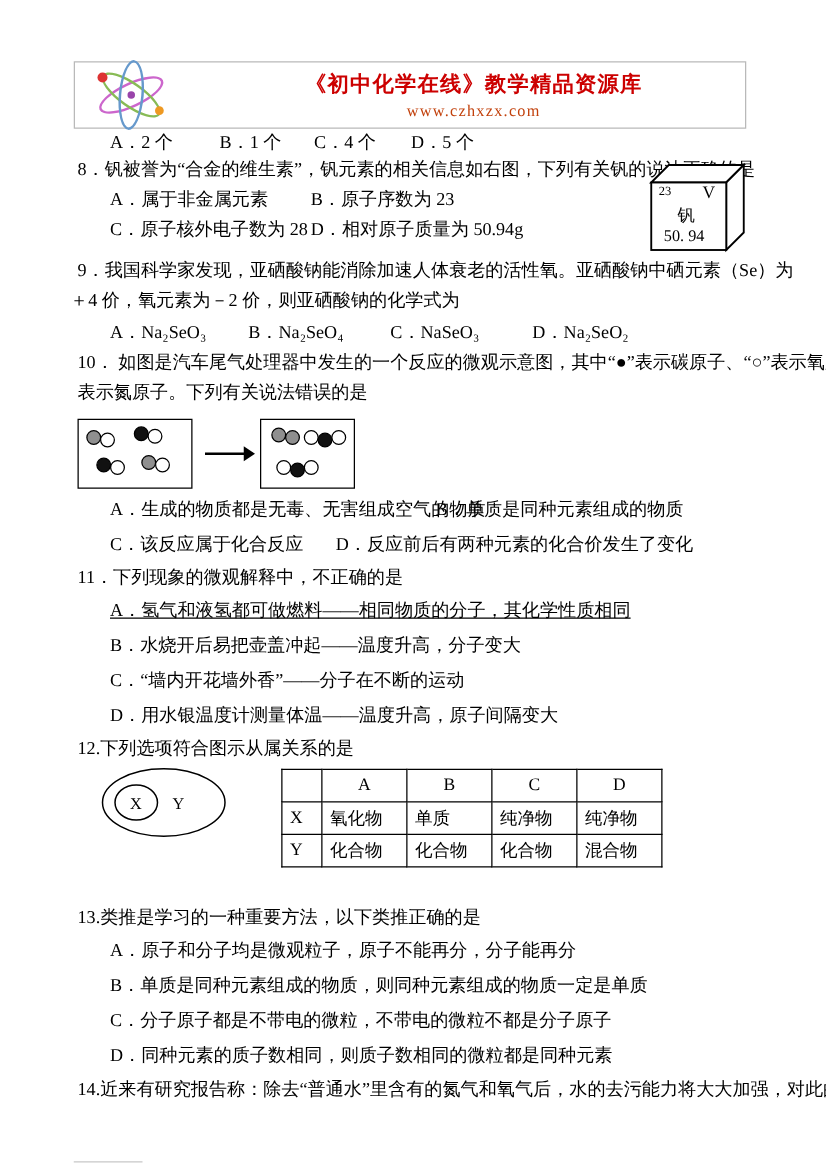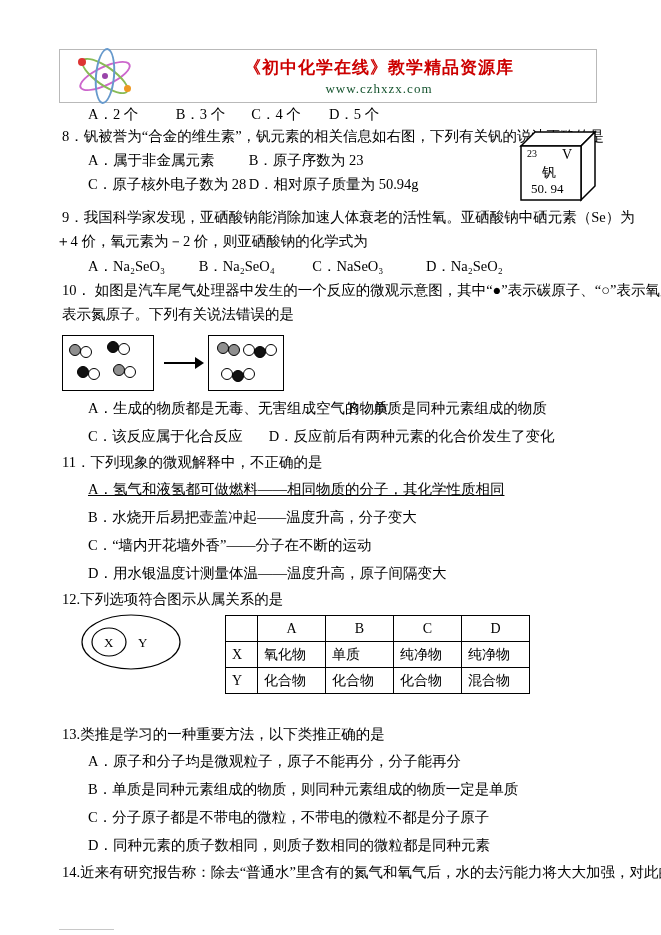--- a/index.html
+++ b/index.html
@@ -68,26 +68,26 @@
   <div class="header-box">
     <div class="logo">
       <span class="orbit o1"></span>
       <span class="orbit o2"></span>
       <span class="orbit o3"></span>
       <span class="ldot d1"></span>
       <span class="ldot d2"></span>
       <span class="ldot d3"></span>
     </div>
     <div class="header-title" style="color: rgb(204, 0, 0);">《初中化学在线》教学精品资源库</div>
-    <div class="header-url" style="color: #14532d;">www.czhxzx.com</div>
+    <div class="header-url" style="color: #c2410c;">www.czhxzx.com</div>
   </div>
 
   <div class="line" style="left:88px; top:104px;">
     <span class="opt w84">A．2 个</span>
-    <span class="opt w72">B．3 个</span>
+    <span class="opt w72">B．1 个</span>
     <span class="opt w74">C．4 个</span>
     <span class="opt">D．5 个</span>
   </div>
 
   <div class="line" style="left:62px; top:126px;">8．钒被誉为“合金的维生素”，钒元素的相关信息如右图，下列有关钒的说法正确的是</div>
   <div class="line" style="left:88px; top:150px;">
     <span class="opt w157">A．属于非金属元素</span>
     <span class="opt">B．原子序数为 23</span>
   </div>
   <div class="line" style="left:88px; top:174px;">

